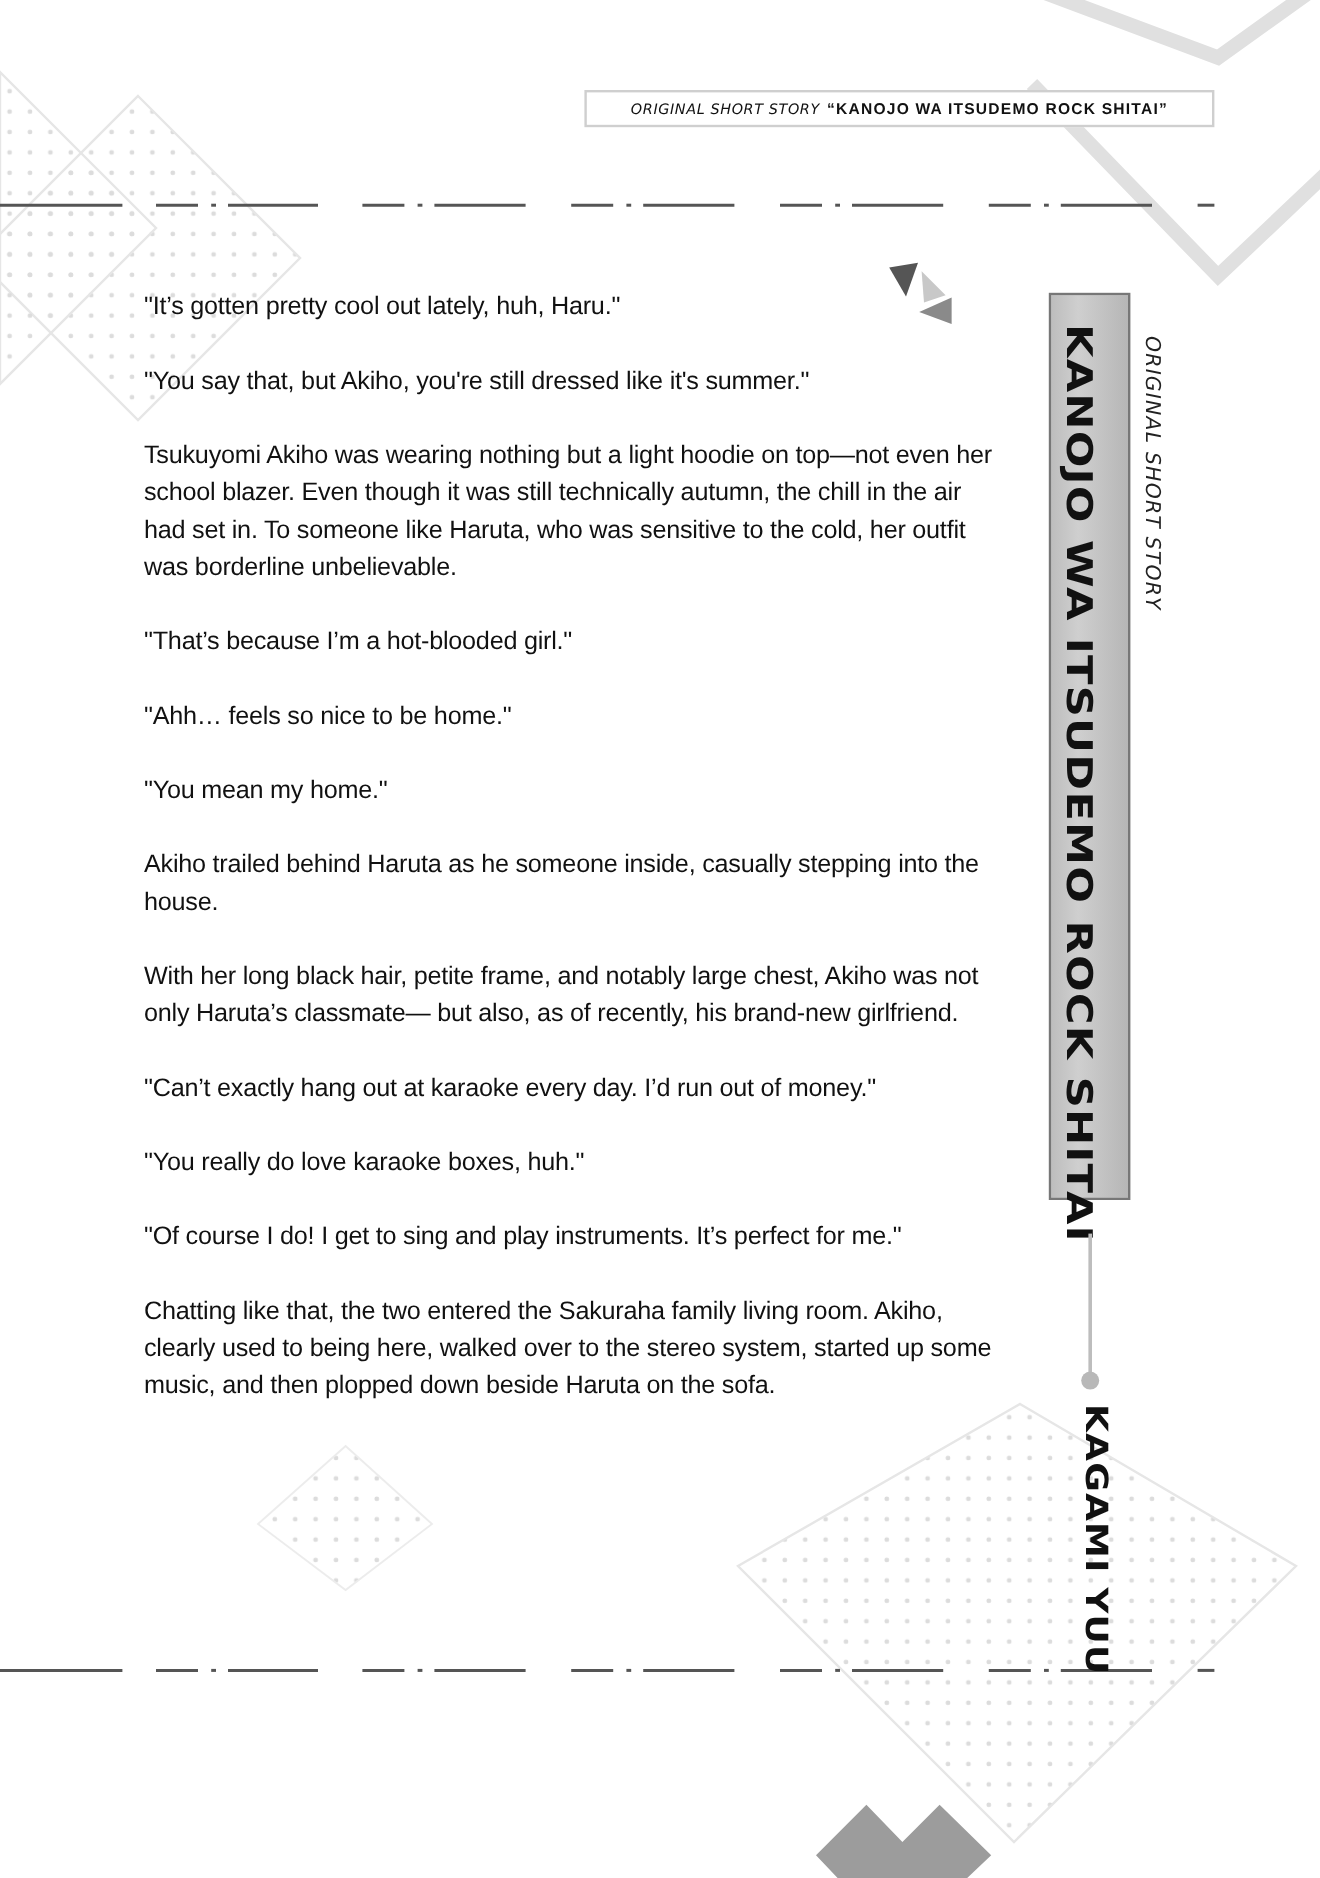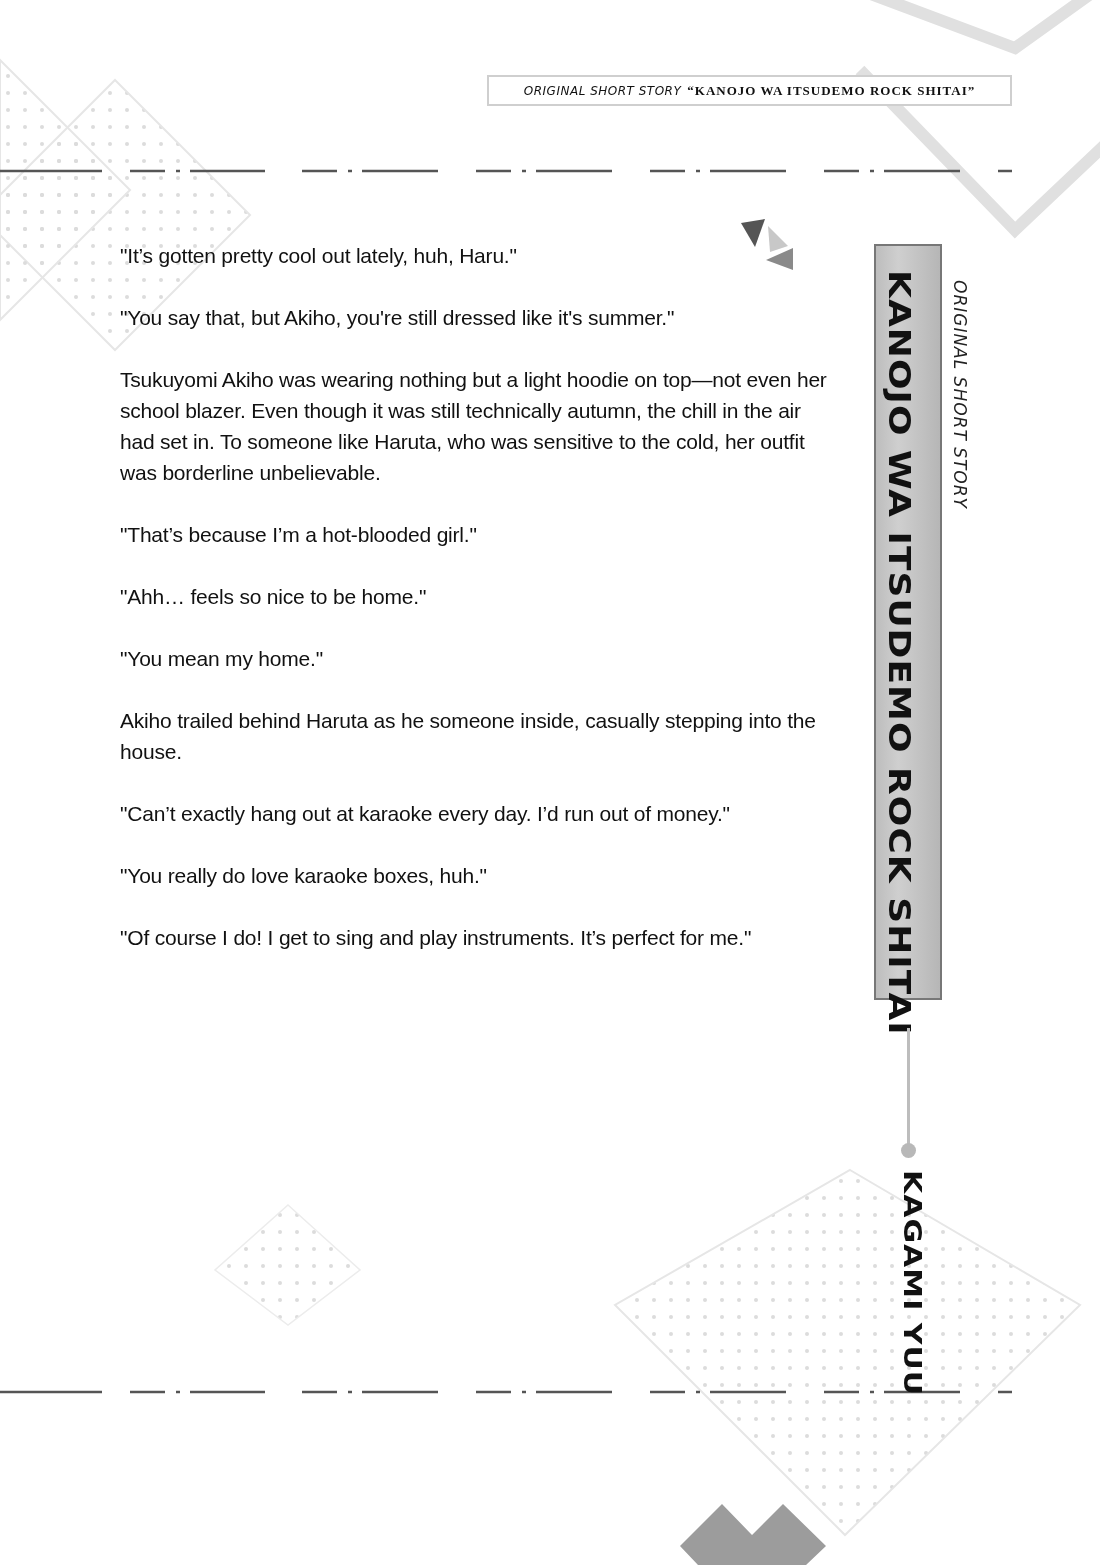--- a/index.html
+++ b/index.html
@@ -1,20 +1,20 @@
 <!DOCTYPE html>
 <html><head>
 <meta charset="utf-8">
 <style>
   html, body { margin:0; padding:0; }
   body { width:1100px; height:1565px; position:relative; overflow:hidden; background:#ffffff; font-family:"Liberation Sans", sans-serif; }
   .layer { position:absolute; left:0; top:0; width:1100px; height:1565px; }
   .header-box { position:absolute; left:487px; top:75px; width:525px; height:31px; border:2px solid #cfcfcf; background:#fff; box-sizing:border-box; display:flex; align-items:center; justify-content:center; gap:6px; font-size:14px; color:#111; white-space:nowrap; }
   .header-box .lbl { font-family:"DejaVu Sans", sans-serif; font-size:12px; font-style:italic; letter-spacing:0.5px; }
-  .header-box .ttl { font-family:Liberation Serif, serif; font-weight:900; font-size:13px; letter-spacing:1px; }
+  .header-box .ttl { font-family:Liberation Sans, sans-serif; font-weight:900; font-size:13px; letter-spacing:1px; }
   .story { position:absolute; left:120px; top:240px; width:720px; font-family:"Liberation Sans", sans-serif; font-size:21px; line-height:31px; color:#111; letter-spacing:-0.2px; }
   .story p { margin:0 0 31px 0; }
   .title-bar { position:absolute; left:874px; top:244px; width:68px; height:756px; border:2px solid #777; box-sizing:border-box; background:linear-gradient(90deg,#bdbdbd 0%,#cfcfcf 35%,#b6b6b6 100%); }
   .vtext { position:absolute; writing-mode:vertical-rl; white-space:nowrap; }
   .title-vert { left:882px; top:270px; font-family:"DejaVu Sans", sans-serif; font-weight:bold; font-size:36px; letter-spacing:1px; color:#111; transform:scaleX(0.82); transform-origin:top left; }
   .label-vert { left:950px; top:280px; font-family:"DejaVu Sans", sans-serif; font-size:17px; letter-spacing:1px; color:#222; font-style:italic; }
   .author-vert { left:898px; top:1170px; font-family:"DejaVu Sans", sans-serif; font-weight:bold; font-size:30px; letter-spacing:1px; color:#111; transform:scaleX(0.85); transform-origin:top left; }
   .connector-line { position:absolute; left:907px; top:1028px; width:3px; height:118px; background:#bdbdbd; }
   .connector-dot { position:absolute; left:901px; top:1143px; width:15px; height:15px; border-radius:50%; background:#b8b8b8; }
 </style>
@@ -100,23 +100,25 @@
 </div>
 
 <div class="story">
   <p>"It’s gotten pretty cool out lately, huh, Haru."</p>
   <p>"You say that, but Akiho, you're still dressed like it's summer."</p>
   <p>Tsukuyomi Akiho was wearing nothing but a light hoodie on top—not even her school blazer. Even though it was still technically autumn, the chill in the air had set in. To someone like Haruta, who was sensitive to the cold, her outfit was borderline unbelievable.</p>
   <p>"That’s because I’m a hot-blooded girl."</p>
   <p>"Ahh… feels so nice to be home."</p>
   <p>"You mean my home."</p>
   <p>Akiho trailed behind Haruta as he someone inside, casually stepping into the house.</p>
+  <p>With her long black hair, petite frame, and notably large chest, Akiho was not only Haruta’s classmate— but also, as of recently, his brand-new girlfriend.</p>
   <p>"Can’t exactly hang out at karaoke every day. I’d run out of money."</p>
   <p>"You really do love karaoke boxes, huh."</p>
   <p>"Of course I do! I get to sing and play instruments. It’s perfect for me."</p>
+  <p>Chatting like that, the two entered the Sakuraha family living room. Akiho, clearly used to being here, walked over to the stereo system, started up some music, and then plopped down beside Haruta on the sofa.</p>
 </div>
 
 <div class="title-bar"></div>
 <div class="vtext title-vert">KANOJO WA ITSUDEMO ROCK SHITAI</div>
 <div class="vtext label-vert">ORIGINAL SHORT STORY</div>
 
 <div class="connector-line"></div>
 <div class="connector-dot"></div>
 <div class="vtext author-vert">KAGAMI YUU</div>
 

